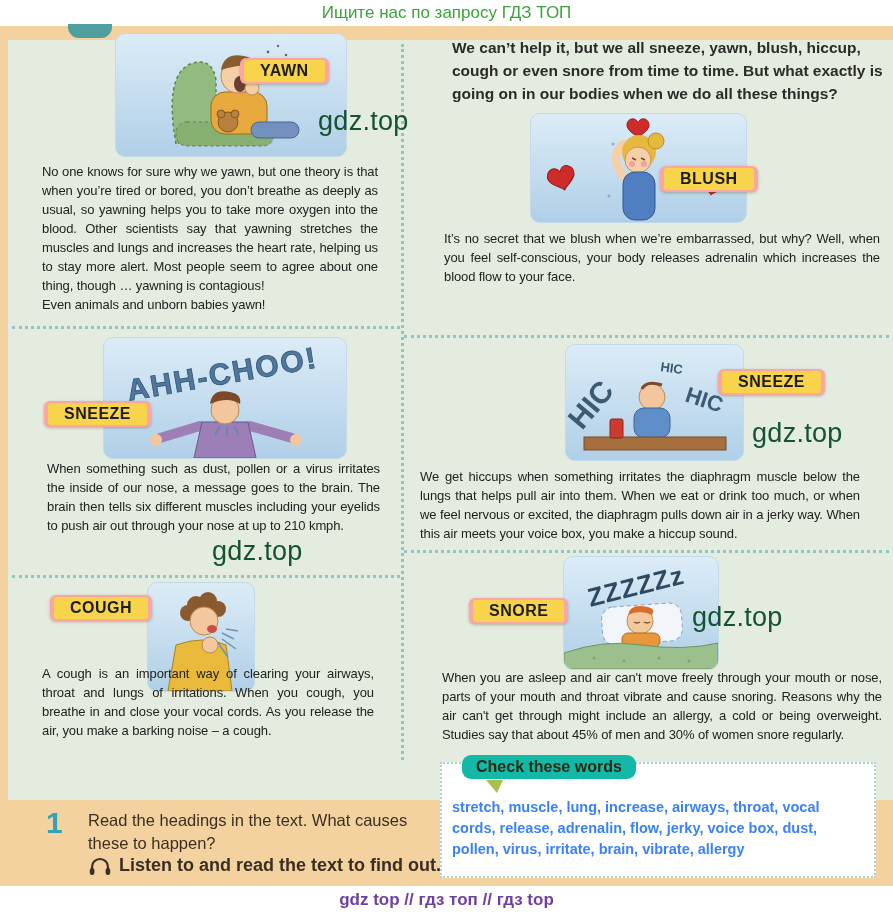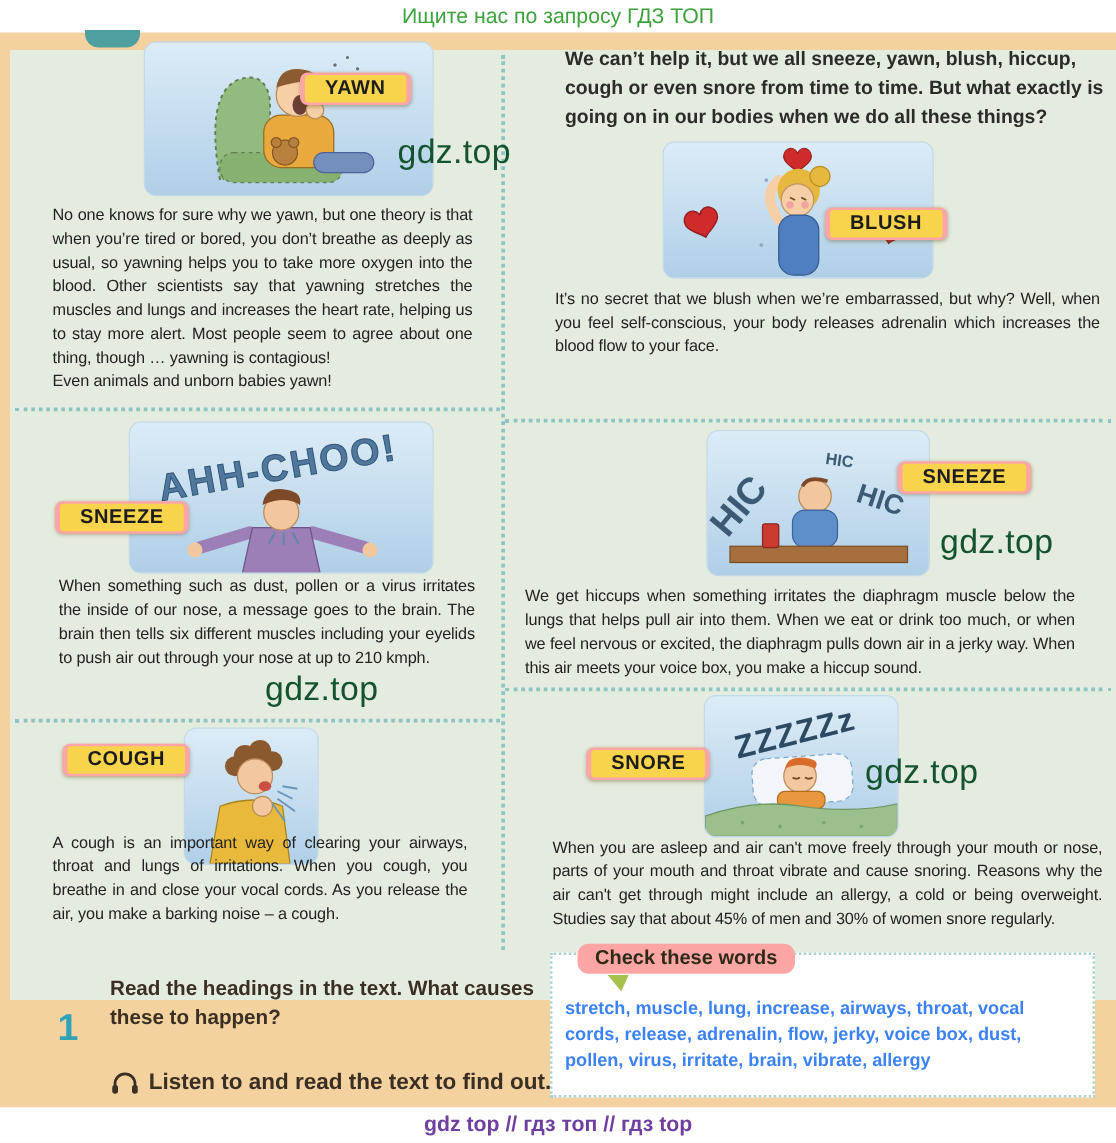--- a/index.html
+++ b/index.html
@@ -21,30 +21,30 @@
               box-shadow:0 1px 3px rgba(90,70,10,.35);z-index:4;}
   .label-inner{background:#f8d44c;border-radius:3px;padding:2px 16px;font-weight:bold;
                font-size:16px;color:#1c1c1c;letter-spacing:.5px;text-align:center;white-space:nowrap;}
   .para{position:absolute;font-size:13px;line-height:19px;color:#222220;letter-spacing:-.1px;}
   .para .just{text-align:justify;}
   .intro{position:absolute;left:424px;top:36px;width:452px;font-size:15.5px;line-height:23px;
          font-weight:bold;color:#2b2b28;margin-left:28px;}
   .wm{position:absolute;font-size:27px;color:#14532d;z-index:5;letter-spacing:.3px;}
   .check-box{position:absolute;left:440px;top:762px;width:432px;height:112px;background:#ffffff;
              border:2px dotted #a9d3d1;z-index:2;}
-  .check-badge{position:absolute;left:462px;top:755px;background:#fca5a5;border-radius:9px;
+  .check-badge{position:absolute;left:462px;top:755px;background:#14b8a6;border-radius:9px;
                padding:3px 14px;font-size:16px;font-weight:bold;color:#2e2a14;z-index:3;white-space:nowrap;}
   .check-pointer{position:absolute;left:486px;top:780px;width:0;height:0;z-index:3;
                  border-left:11px solid transparent;border-right:6px solid transparent;
                  border-top:13px solid #a6c14d;}
   .check-words{position:absolute;left:452px;top:797px;width:412px;font-size:14.5px;line-height:21px;
                color:#3b82f6;z-index:3;font-weight:bold;font-weight:600;}
   .ex-num{position:absolute;left:46px;top:806px;font-size:30px;font-weight:bold;color:#31a3b6;}
-  .ex-prompt{position:absolute;left:88px;top:780px;width:358px;font-size:16.5px;line-height:23px;
-             font-weight:bold;color:#3a2f23;}
+  .ex-prompt{position:absolute;left:88px;top:809px;width:358px;font-size:16.5px;line-height:23px;
+             font-weight:normal;color:#3a2f23;}
   .ex-listen{position:absolute;left:88px;top:855px;display:flex;align-items:center;gap:7px;
              font-size:18px;font-weight:bold;color:#3a2f23;}
   svg text{font-family:"Liberation Sans",sans-serif;}
 </style>
 </head>
 <body>
 
 <div class="page">
 
   <div class="banner banner-top">

